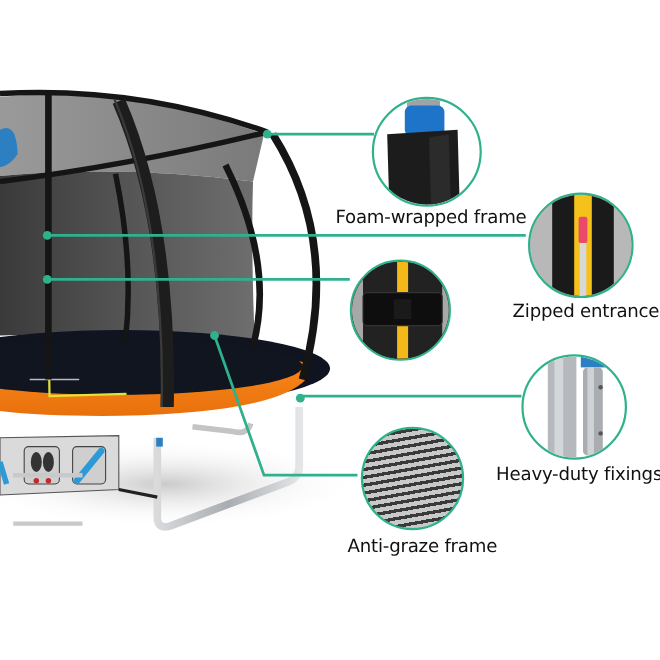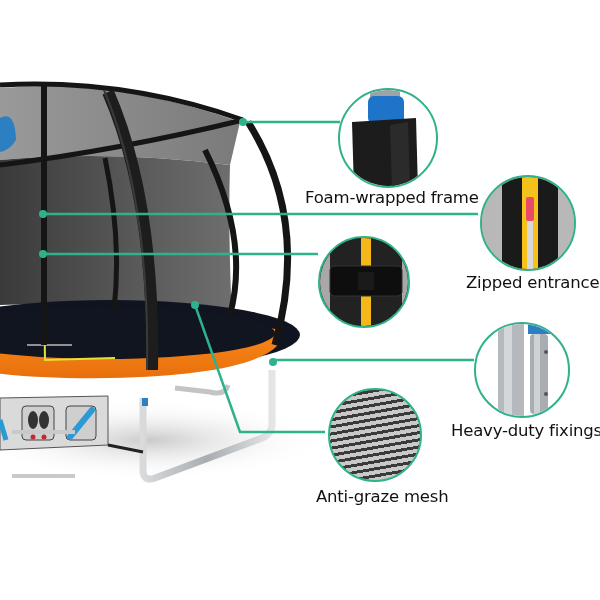--- a/index.html
+++ b/index.html
@@ -142,14 +142,14 @@
       <circle cx="70" cy="70" r="2" fill="#555"></circle>
     </svg>
   </div>
 
   <div class="circle" style="left:328px;top:388px;width:94px;height:94px;background:repeating-linear-gradient(170deg,#3a3a3a 0 3px,#c9c9c9 3px 7px);">
   </div>
 
   <div class="label" style="left:305px;top:188px;">Foam-wrapped frame</div>
   <div class="label" style="left:466px;top:273px;text-align:right;">Zipped entrance</div>
   <div class="label" style="left:451px;top:421px;">Heavy-duty fixings</div>
-  <div class="label" style="left:316px;top:487px;">Anti-graze mesh</div>
+  <div class="label" style="left:316px;top:487px;">Anti-graze frame</div>
 </div>
 
 </body></html>

